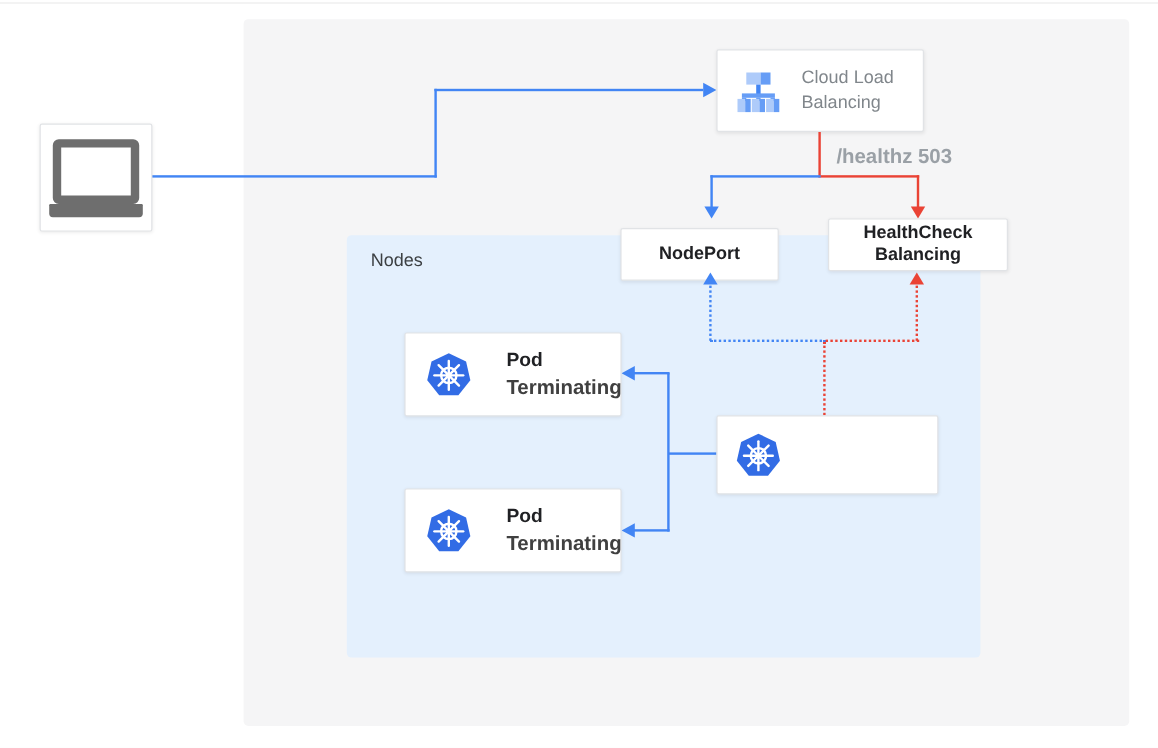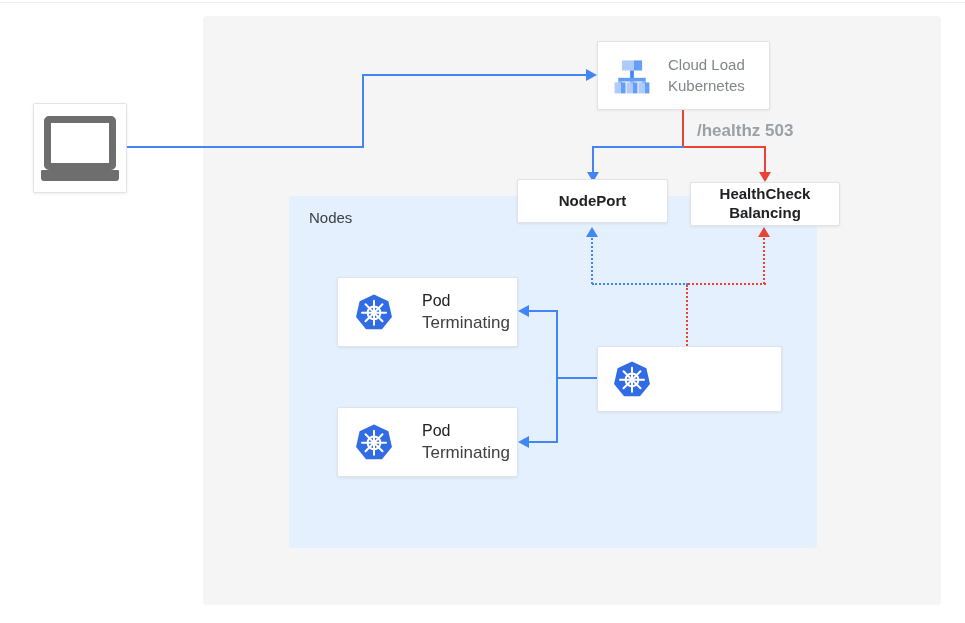--- a/index.html
+++ b/index.html
@@ -19,26 +19,26 @@
   .laptop-screen{width:58px;height:40px;border:7px solid #6e6e6e;border-radius:5px;background:#fff;box-sizing:content-box;}
   .laptop-base{width:78px;height:11px;background:#6e6e6e;border-radius:1px 1px 3px 3px;margin-top:0px;}
 
   
   .clb-card{left:597px;top:41px;width:173px;height:69px;display:flex;align-items:center;gap:14px;padding-left:12px;}
   .clb-label{font-size:15px;line-height:1.35;color:#80868b;width:84px;}
 
   
   .port-box{display:flex;align-items:center;justify-content:center;text-align:center;
             font-weight:bold;font-size:15px;color:#202124;line-height:1.25;}
-  .nodeport-box{left:517px;top:179px;width:151px;height:44px;}
+  .nodeport-box{left:517px;top:190px;width:132px;height:44px;}
   .hc-nodeport-box{left:690px;top:182px;width:150px;height:44px;}
   .hc-nodeport-box .port-label{width:110px;}
 
   
-  .entity-card{display:flex;align-items:center;}
+  .entity-card{display:flex;align-items:center;font-weight:bold;}
   .pod-card{left:337px;width:181px;height:70px;padding-left:16px;gap:28px;}
   .pod-1{top:277px;} .pod-2{top:407px;}
   .kp-card{left:597px;top:346px;width:185px;height:66px;padding-left:14px;gap:22px;}
   .entity-title{font-size:16px;color:#202124;line-height:1.35;}
   .entity-sub{font-size:17px;color:#404040;line-height:1.3;}
   .k8s-icon{width:40px;height:40px;flex:0 0 auto;}
 
   
   .line{position:absolute;}
   .blue{background:#4285f4;} .red{background:#ea4335;}
@@ -85,21 +85,21 @@
     <rect x="9" y="30" width="4" height="3" fill="#669df6"></rect>
     <rect x="22" y="30" width="4" height="3" fill="#669df6"></rect>
     <rect x="35" y="30" width="4" height="3" fill="#669df6"></rect>
     <rect x="5" y="31" width="7" height="12" fill="#aecbfa"></rect>
       <rect x="12" y="31" width="5" height="12" fill="#669df6"></rect>
     <rect x="18" y="31" width="7" height="12" fill="#aecbfa"></rect>
       <rect x="25" y="31" width="5" height="12" fill="#669df6"></rect>
     <rect x="31" y="31" width="7" height="12" fill="#aecbfa"></rect>
       <rect x="38" y="31" width="5" height="12" fill="#669df6"></rect>
   </svg>
-  <div class="clb-label">Cloud Load Kubernetes</div>
+  <div class="clb-label">Cloud Load Balancing</div>
 </div>
 
 <div class="line red" style="left:682px;top:110px;width:2px;height:38px;"></div>
 <div class="healthz-label">/healthz 503</div>
 <div class="line blue" style="left:592px;top:146px;width:92px;height:2px;"></div>
 <div class="line red" style="left:684px;top:146px;width:82px;height:2px;"></div>
 <div class="line blue" style="left:592px;top:146px;width:2px;height:27px;"></div>
 <div class="arrow ar-down-blue" style="left:587px;top:172px;"></div>
 <div class="line red" style="left:764px;top:146px;width:2px;height:27px;"></div>
 <div class="arrow ar-down-red" style="left:759px;top:172px;"></div>

